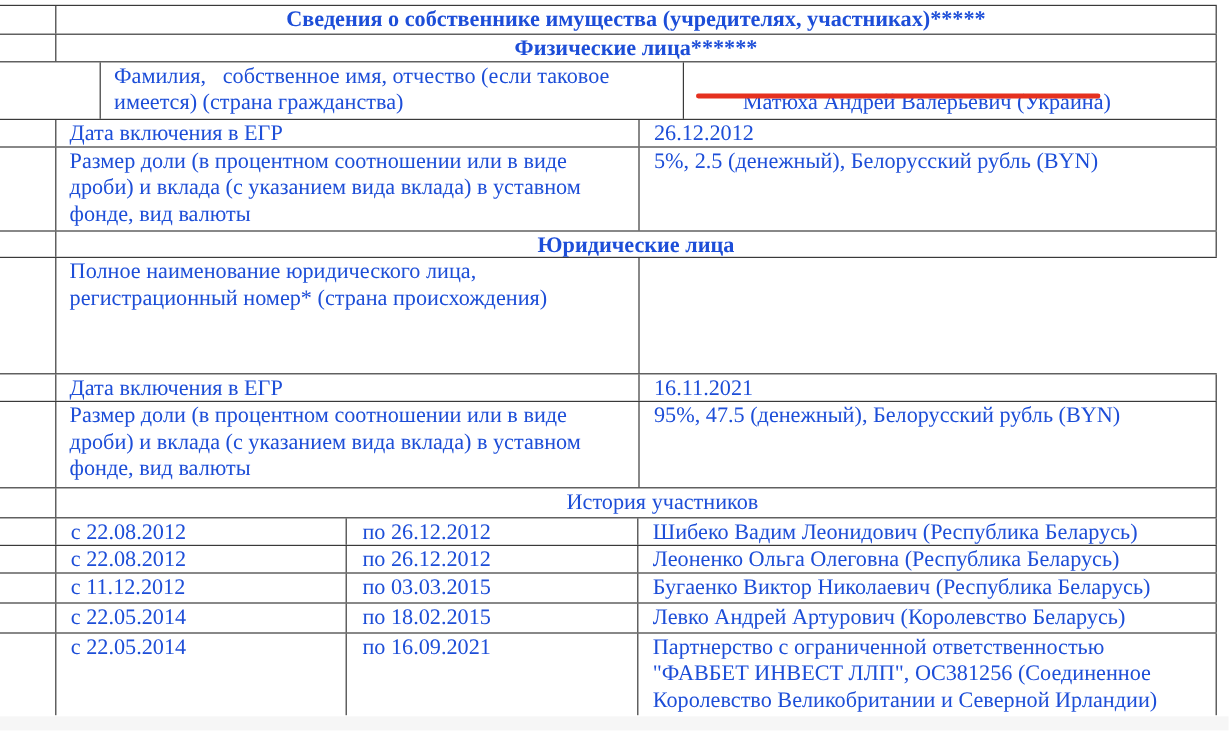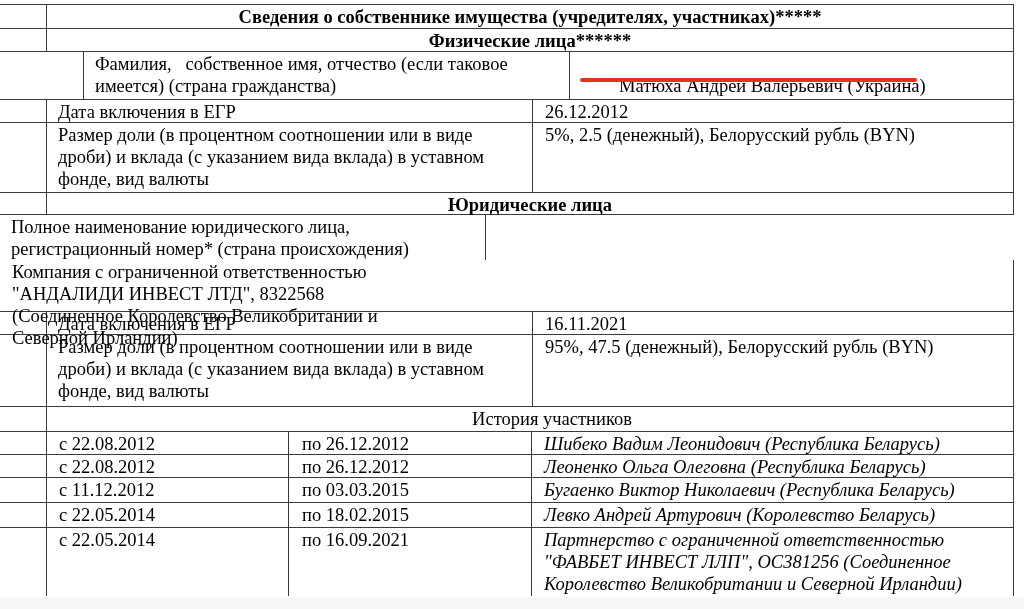--- a/index.html
+++ b/index.html
@@ -1,33 +1,33 @@
 <!DOCTYPE html>
 <html><head>
 <meta charset="utf-8">
 <style>
   html,body{margin:0;padding:0;background:#ffffff;}
   .page{
     position:relative;width:1024px;height:609px;background:#ffffff;overflow:hidden;
-    font-family:"Liberation Serif",serif;font-size:18.5px;color:#000000;
+    font-family:"Liberation Serif",serif;font-size:18.5px;color:#1d4ed8;
   }
   .tbl{position:absolute;left:0;top:4px;width:1014px;border-top:1px solid #3a3a3a;}
   .row{display:flex;width:1014px;box-sizing:border-box;border-bottom:1px solid #3a3a3a;line-height:22px;}
   .row.last{border-bottom:none;}
   .cell{box-sizing:border-box;border-right:1px solid #3a3a3a;}
   .spacer{width:47px;flex:none;}
   .full{flex:1;text-align:center;padding-top:1px;}
   .bold{font-weight:bold;}
   .label{width:486px;flex:none;padding:1px 5px 0 11px;white-space:pre-wrap;}
   .value{flex:1;padding:1px 5px 0 12px;white-space:pre-wrap;position:relative;}
   .from{width:242px;flex:none;padding:1px 5px 0 12px;}
   .to{width:243px;flex:none;padding:1px 5px 0 13px;}
-  .name{flex:1;padding:1px 5px 0 12px;white-space:pre-wrap;font-style:italic;}
+  .name{flex:1;padding:1px 5px 0 12px;white-space:pre-wrap;}
   .hA{height:24px;} .hB{height:23px;} .hC{height:48px;padding-left:37px;} .hD{height:23px;}
-  .hE{height:70px;} .hF{height:22px;} .hG{height:97px;flex-direction:column;} .hH{height:23px;}
+  .hE{height:70px;} .hF{height:22px;} .hG{height:97px;} .hH{height:23px;}
   .hI{height:72px;} .hJ{height:25px;gap:44px;} .hK{height:23px;} .hK2{height:25px;} .hL{height:68px;}
   .red-underline{
     position:absolute;left:10px;top:26px;width:337px;height:4px;
     background:#e5311f;border-radius:3px;
   }
   .bottom-strip{position:absolute;left:0;top:597px;width:1024px;height:12px;background:#f6f6f6;}
 </style>
 </head>
 <body>
 
@@ -70,24 +70,20 @@
 
     <div class="row hF">
       <div class="cell spacer"></div>
       <div class="cell full bold">Юридические лица</div>
     </div>
 
     <div class="row hG">
       <div class="cell spacer"></div>
       <div class="cell label">Полное наименование юридического лица,
 регистрационный номер* (страна происхождения)</div>
-      <div class="cell value">Компания с ограниченной ответственностью
-"АНДАЛИДИ ИНВЕСТ ЛТД", 8322568
-(Соединенное Королевство Великобритании и
-Северной Ирландии)</div>
     </div>
 
     <div class="row hH">
       <div class="cell spacer"></div>
       <div class="cell label">Дата включения в ЕГР</div>
       <div class="cell value">16.11.2021</div>
     </div>
 
     <div class="row hI">
       <div class="cell spacer"></div>

